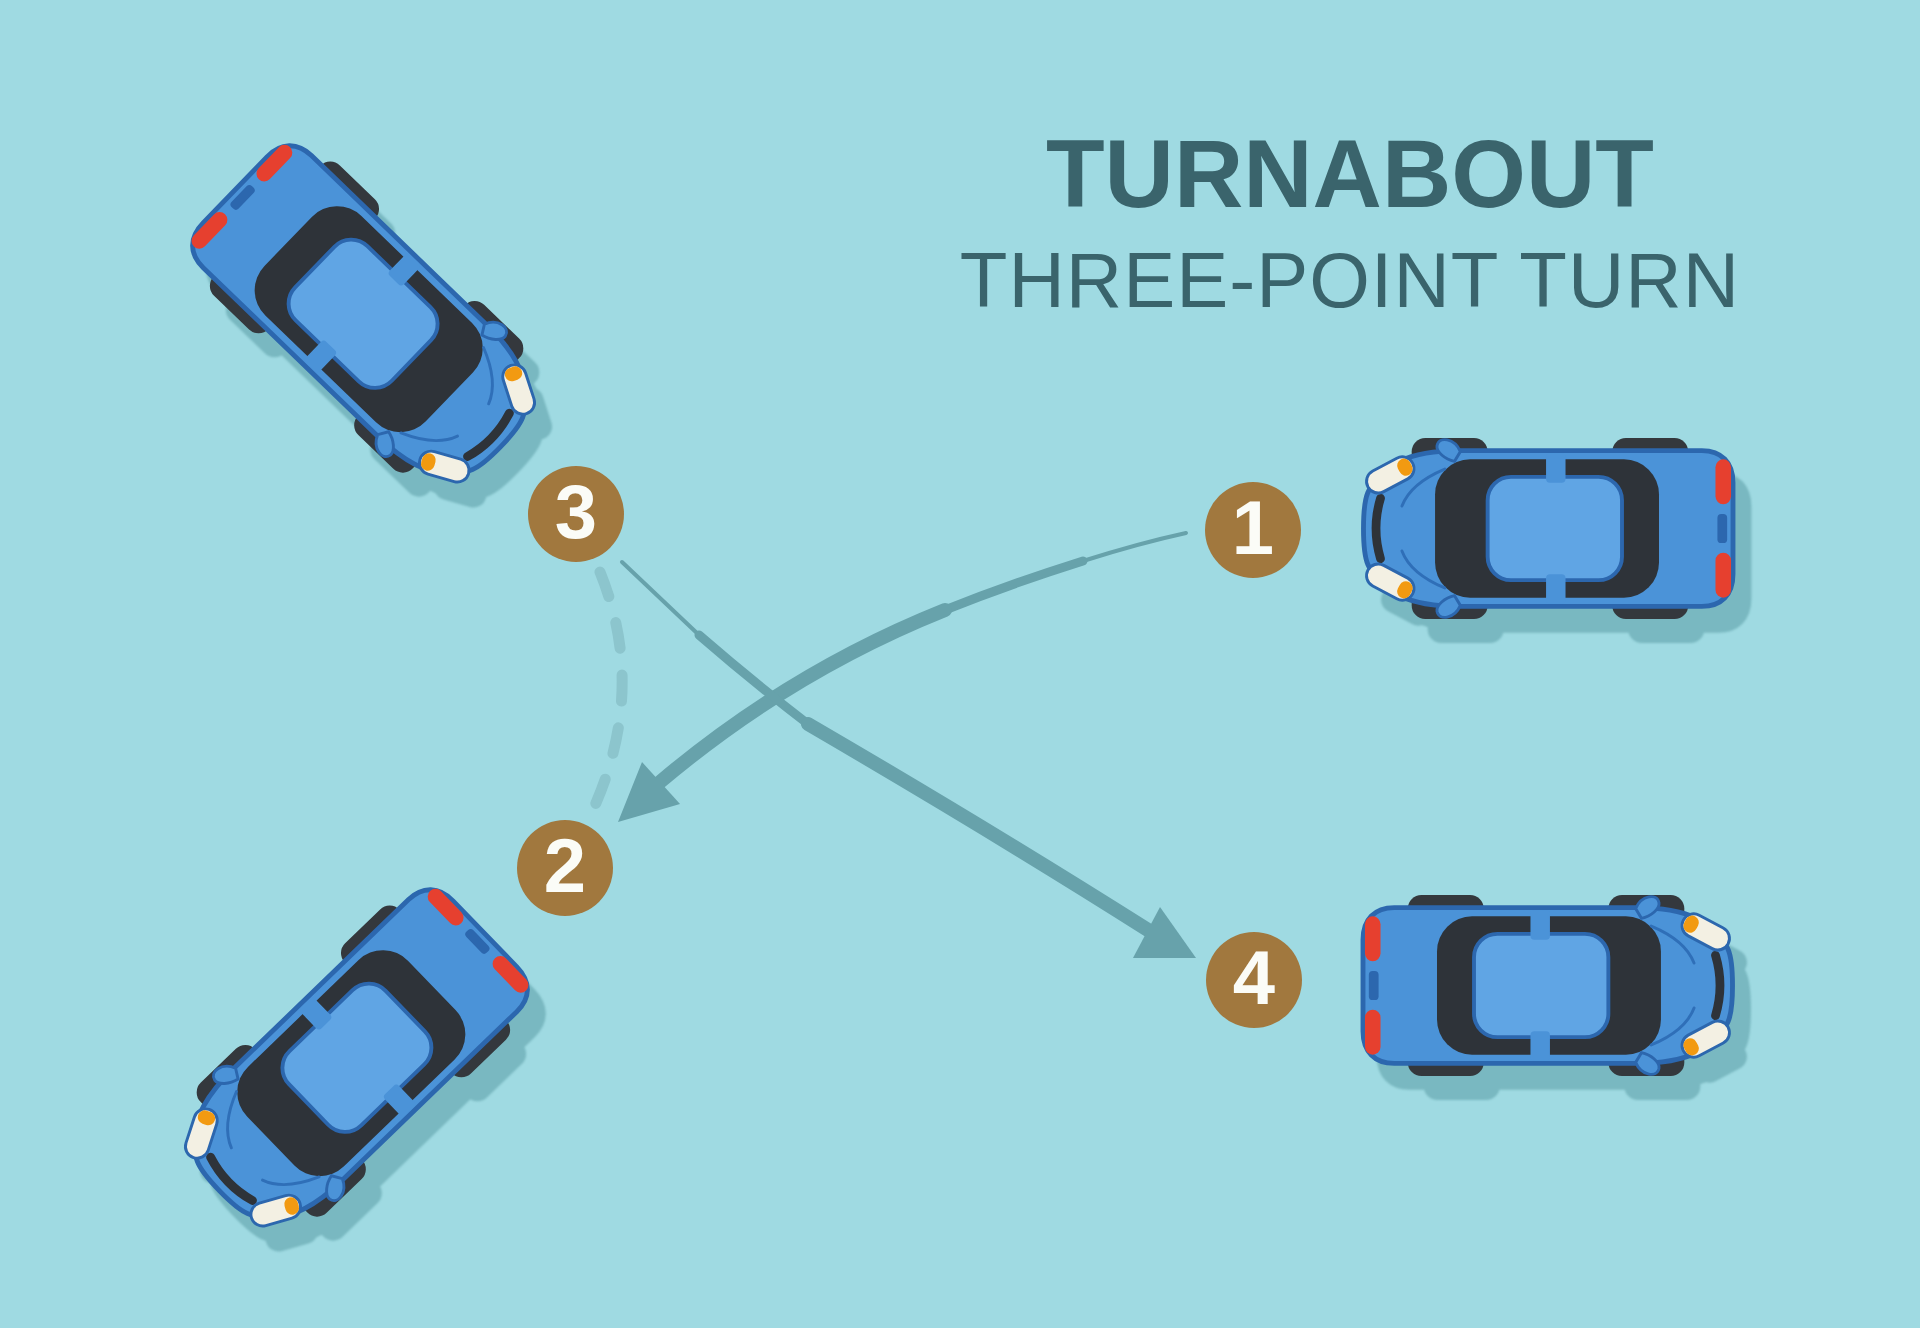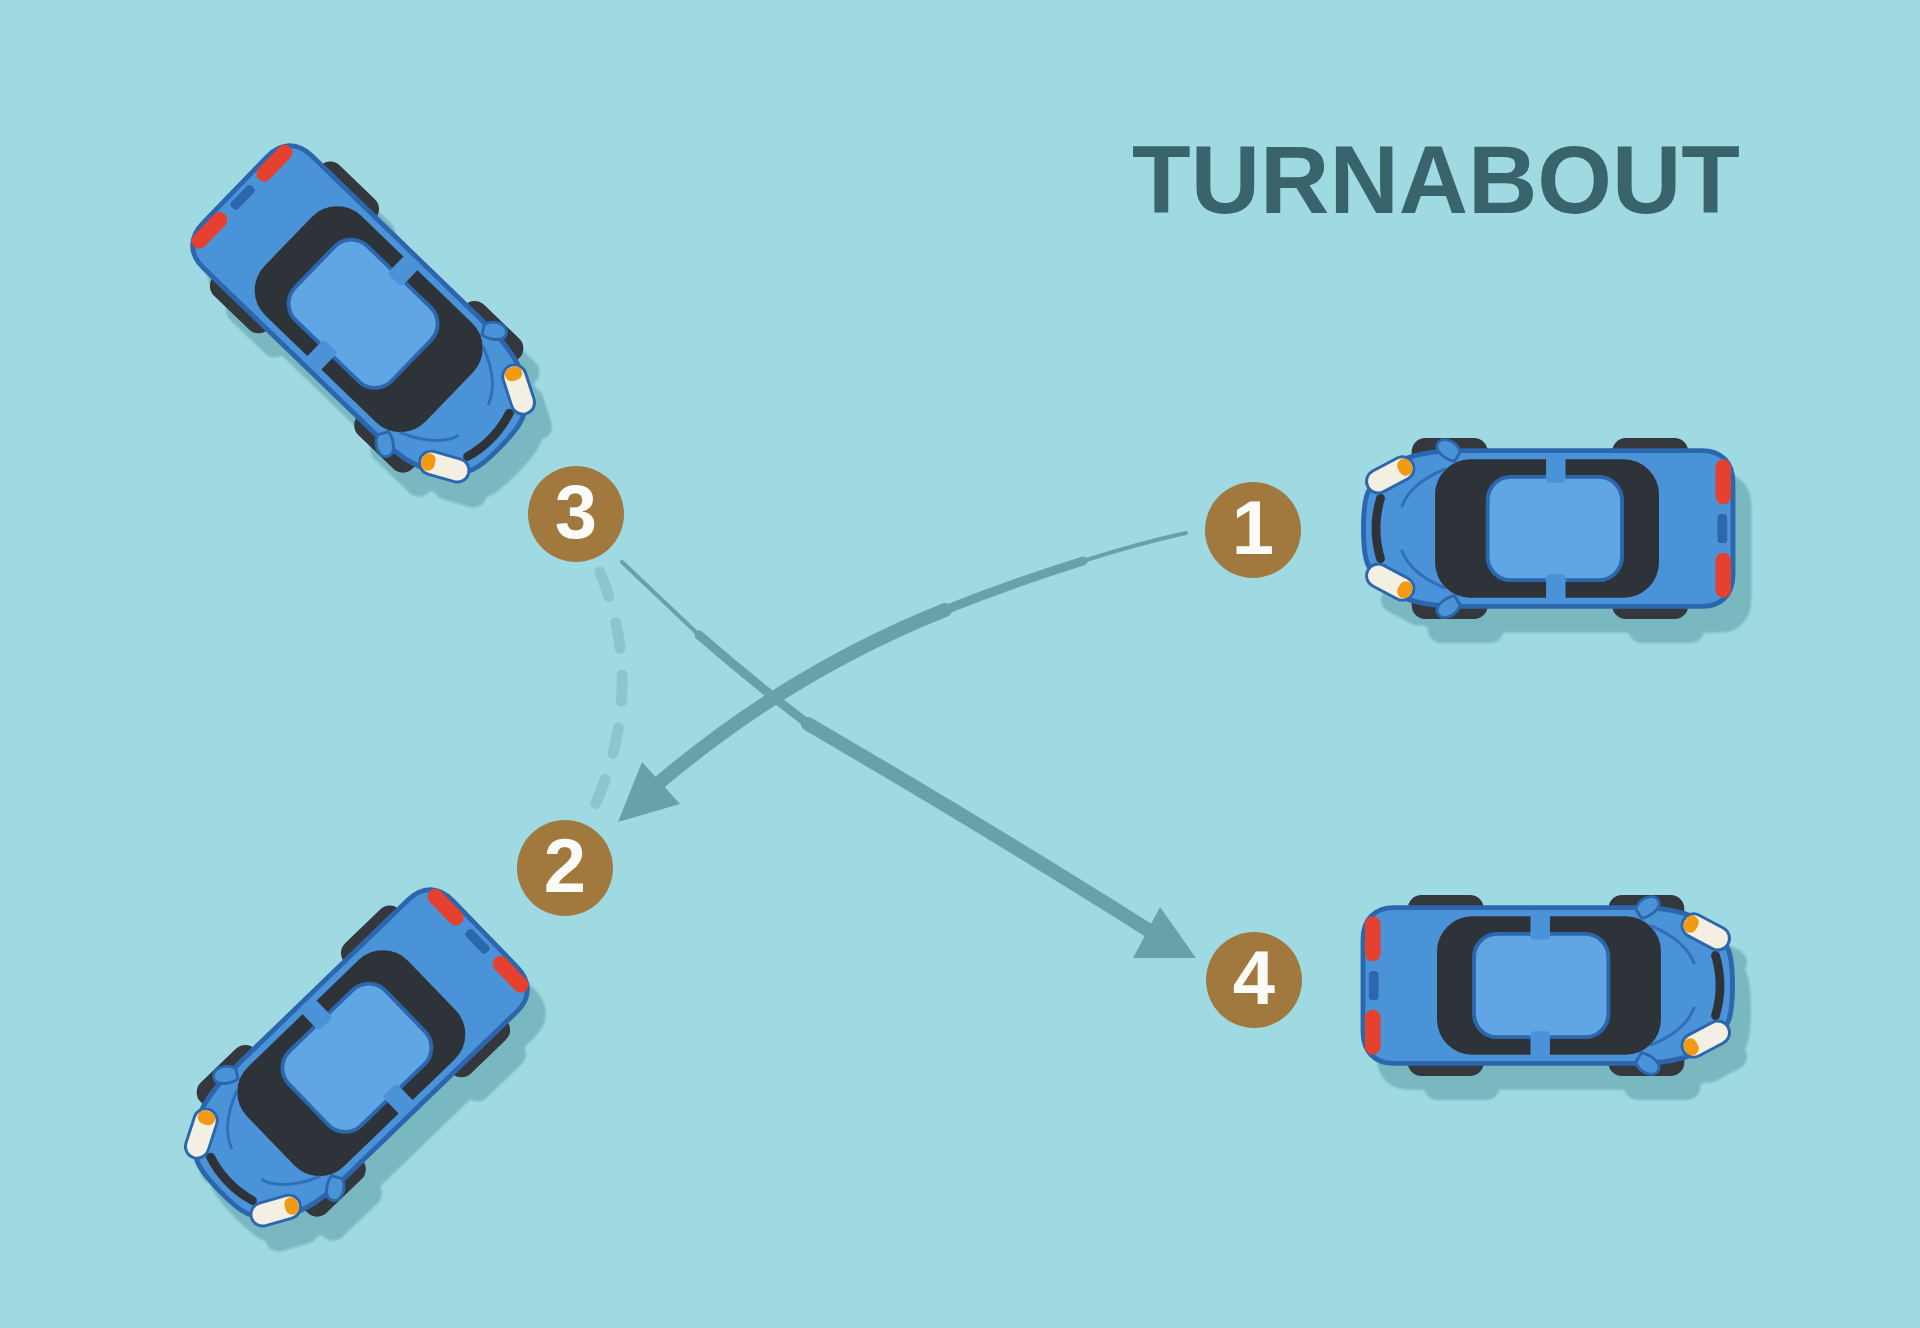--- a/index.html
+++ b/index.html
@@ -22,21 +22,21 @@
   *{margin:0;padding:0;box-sizing:border-box;}
   html,body{width:1920px;height:1328px;}
   body{
     background:var(--background,#9fdae2);
     font-family:"Liberation Sans", sans-serif;
     overflow:hidden;
   }
   .canvas{position:relative;width:1920px;height:1328px;background:var(--background,#9fdae2);}
 
   
-  .title-block{position:absolute;top:132px;right:180px;text-align:center;}
+  .title-block{position:absolute;top:126px;right:180px;text-align:center;}
   .title-main{
     font-size:96px;line-height:1;font-weight:700;
     color:var(--title-text,#3a646c);letter-spacing:0;
   }
   .title-sub{
     margin-top:19px;font-size:78px;line-height:1;font-weight:400;
     color:var(--title-text,#3a646c);letter-spacing:1px;
   }
 
   
@@ -171,15 +171,16 @@
   </div>
   <div class="badge badge-3">
     <span>3</span>
   </div>
   <div class="badge badge-4">
     <span>4</span>
   </div>
 
   <div class="title-block">
     <div class="title-main">TURNABOUT</div>
+    <div class="title-sub">THREE-POINT TURN</div>
   </div>
 
 </div>
 
 </body></html>

